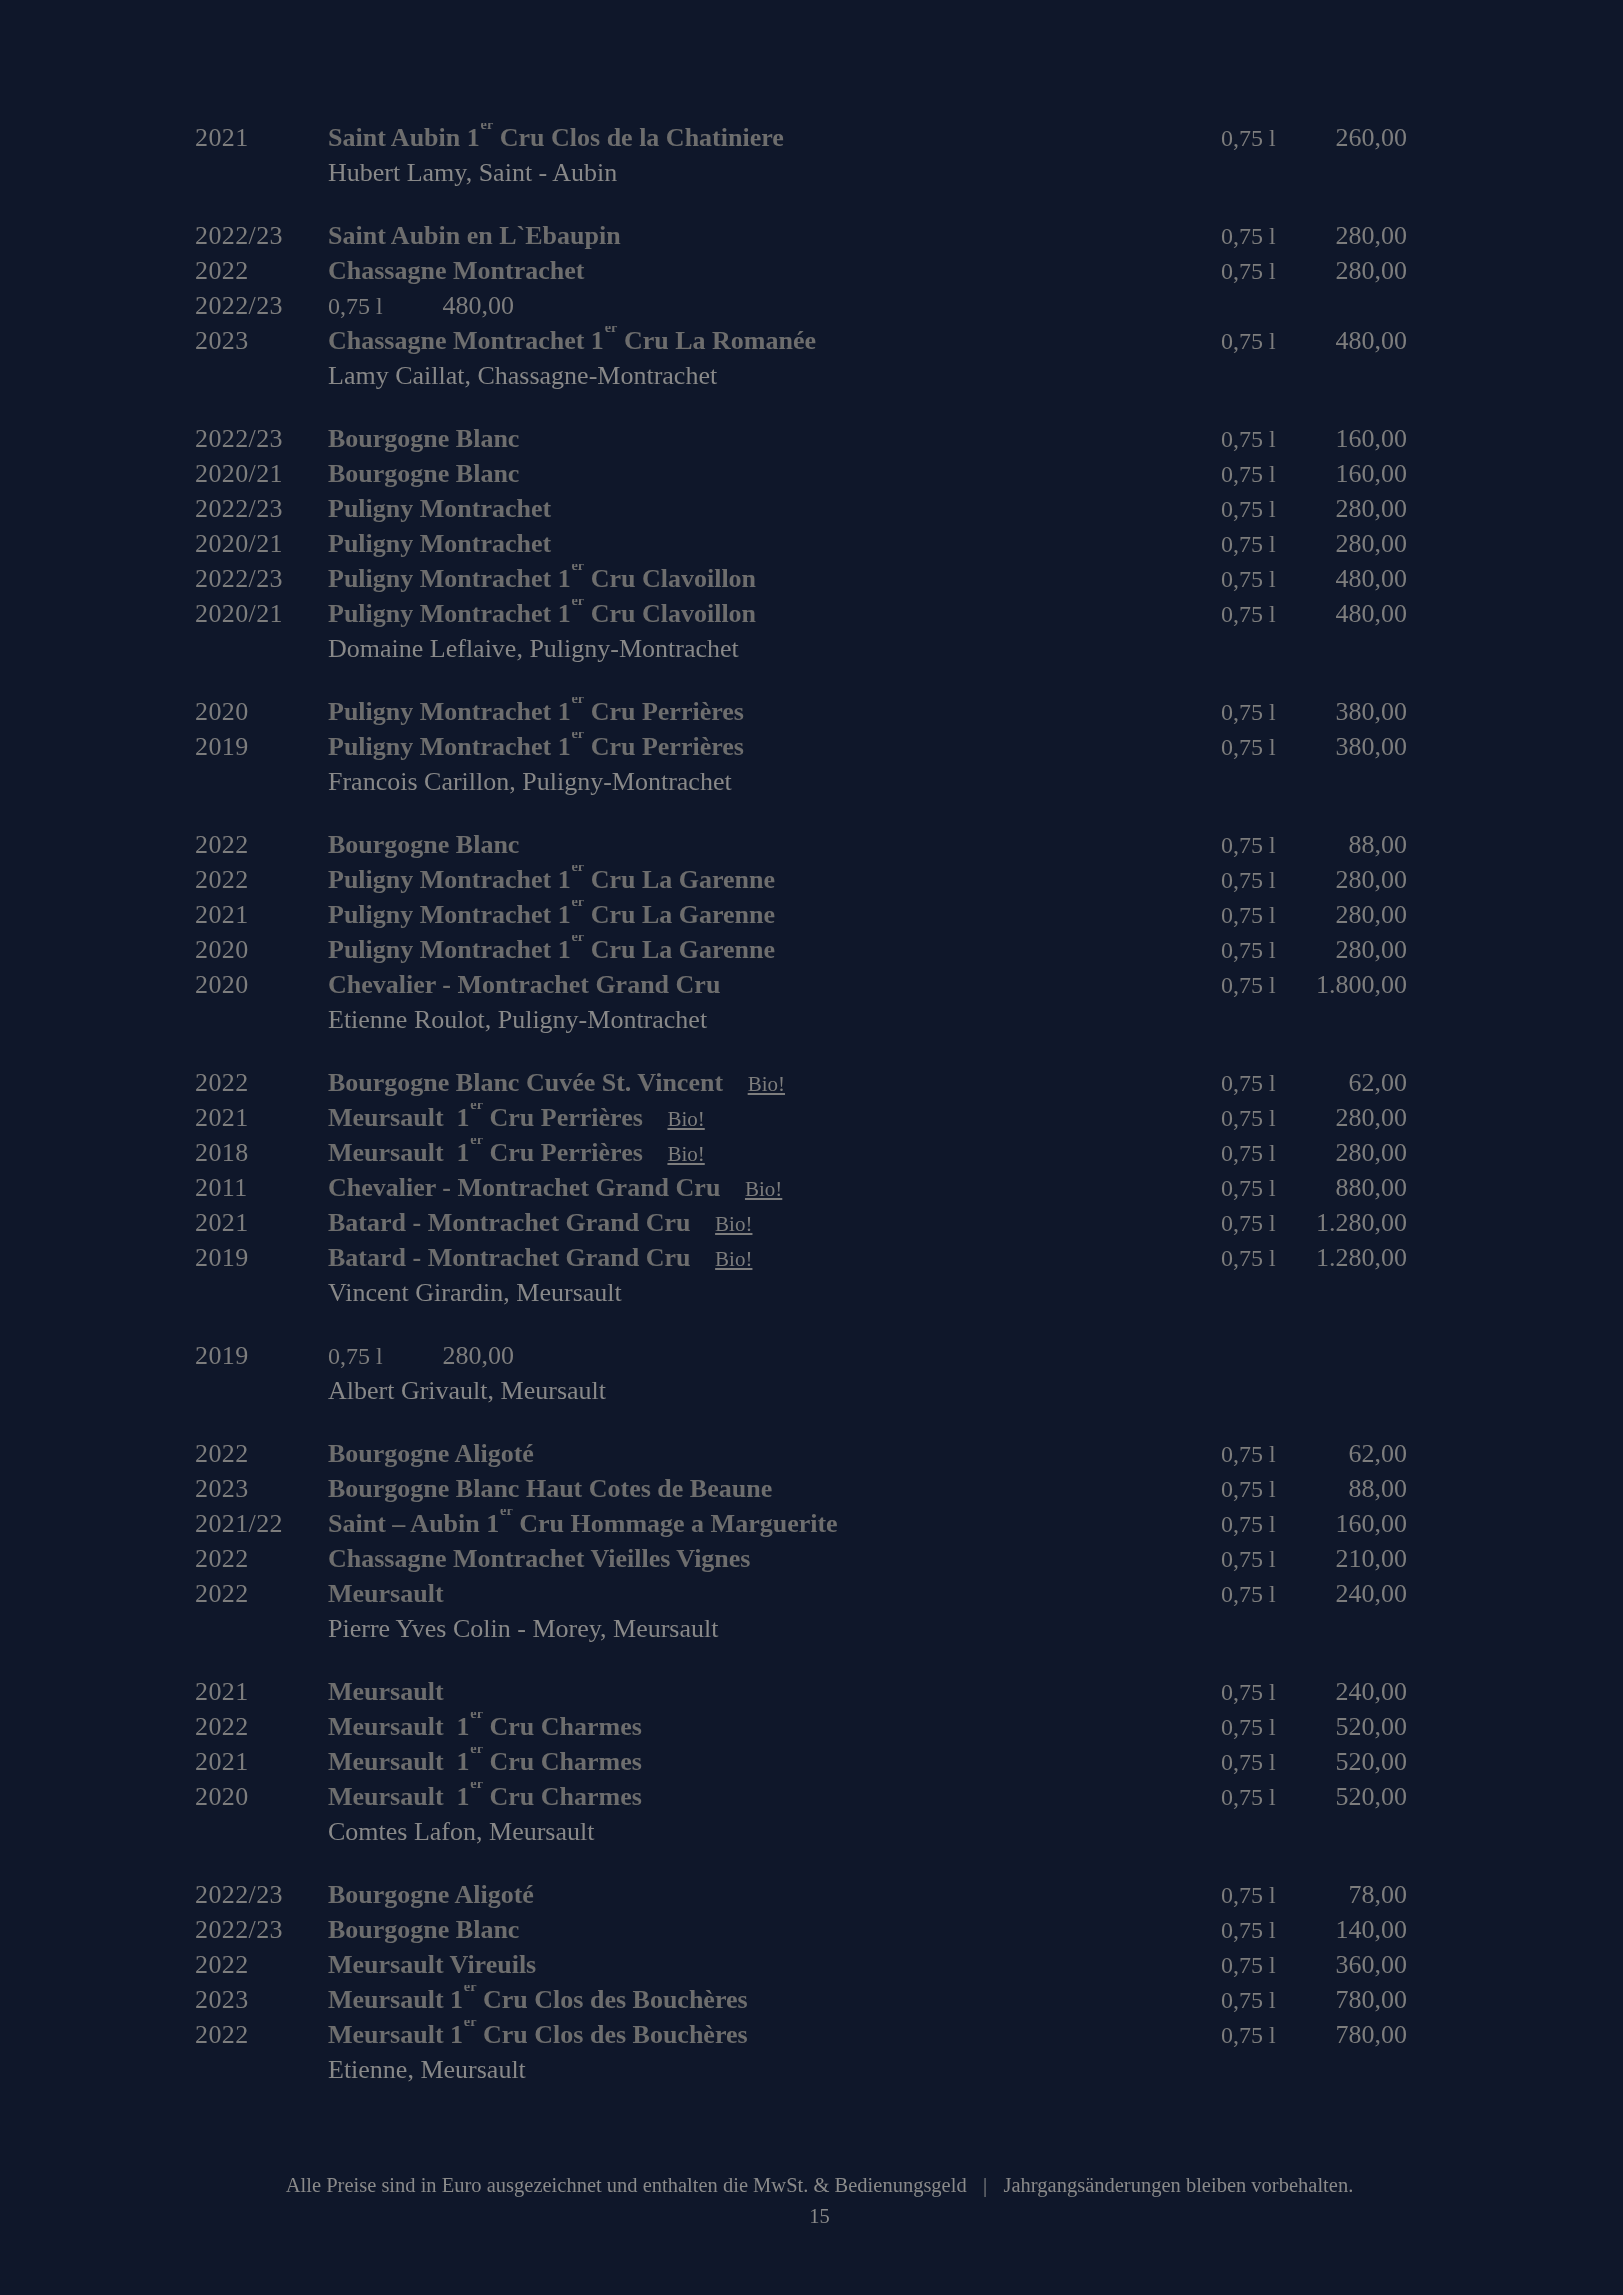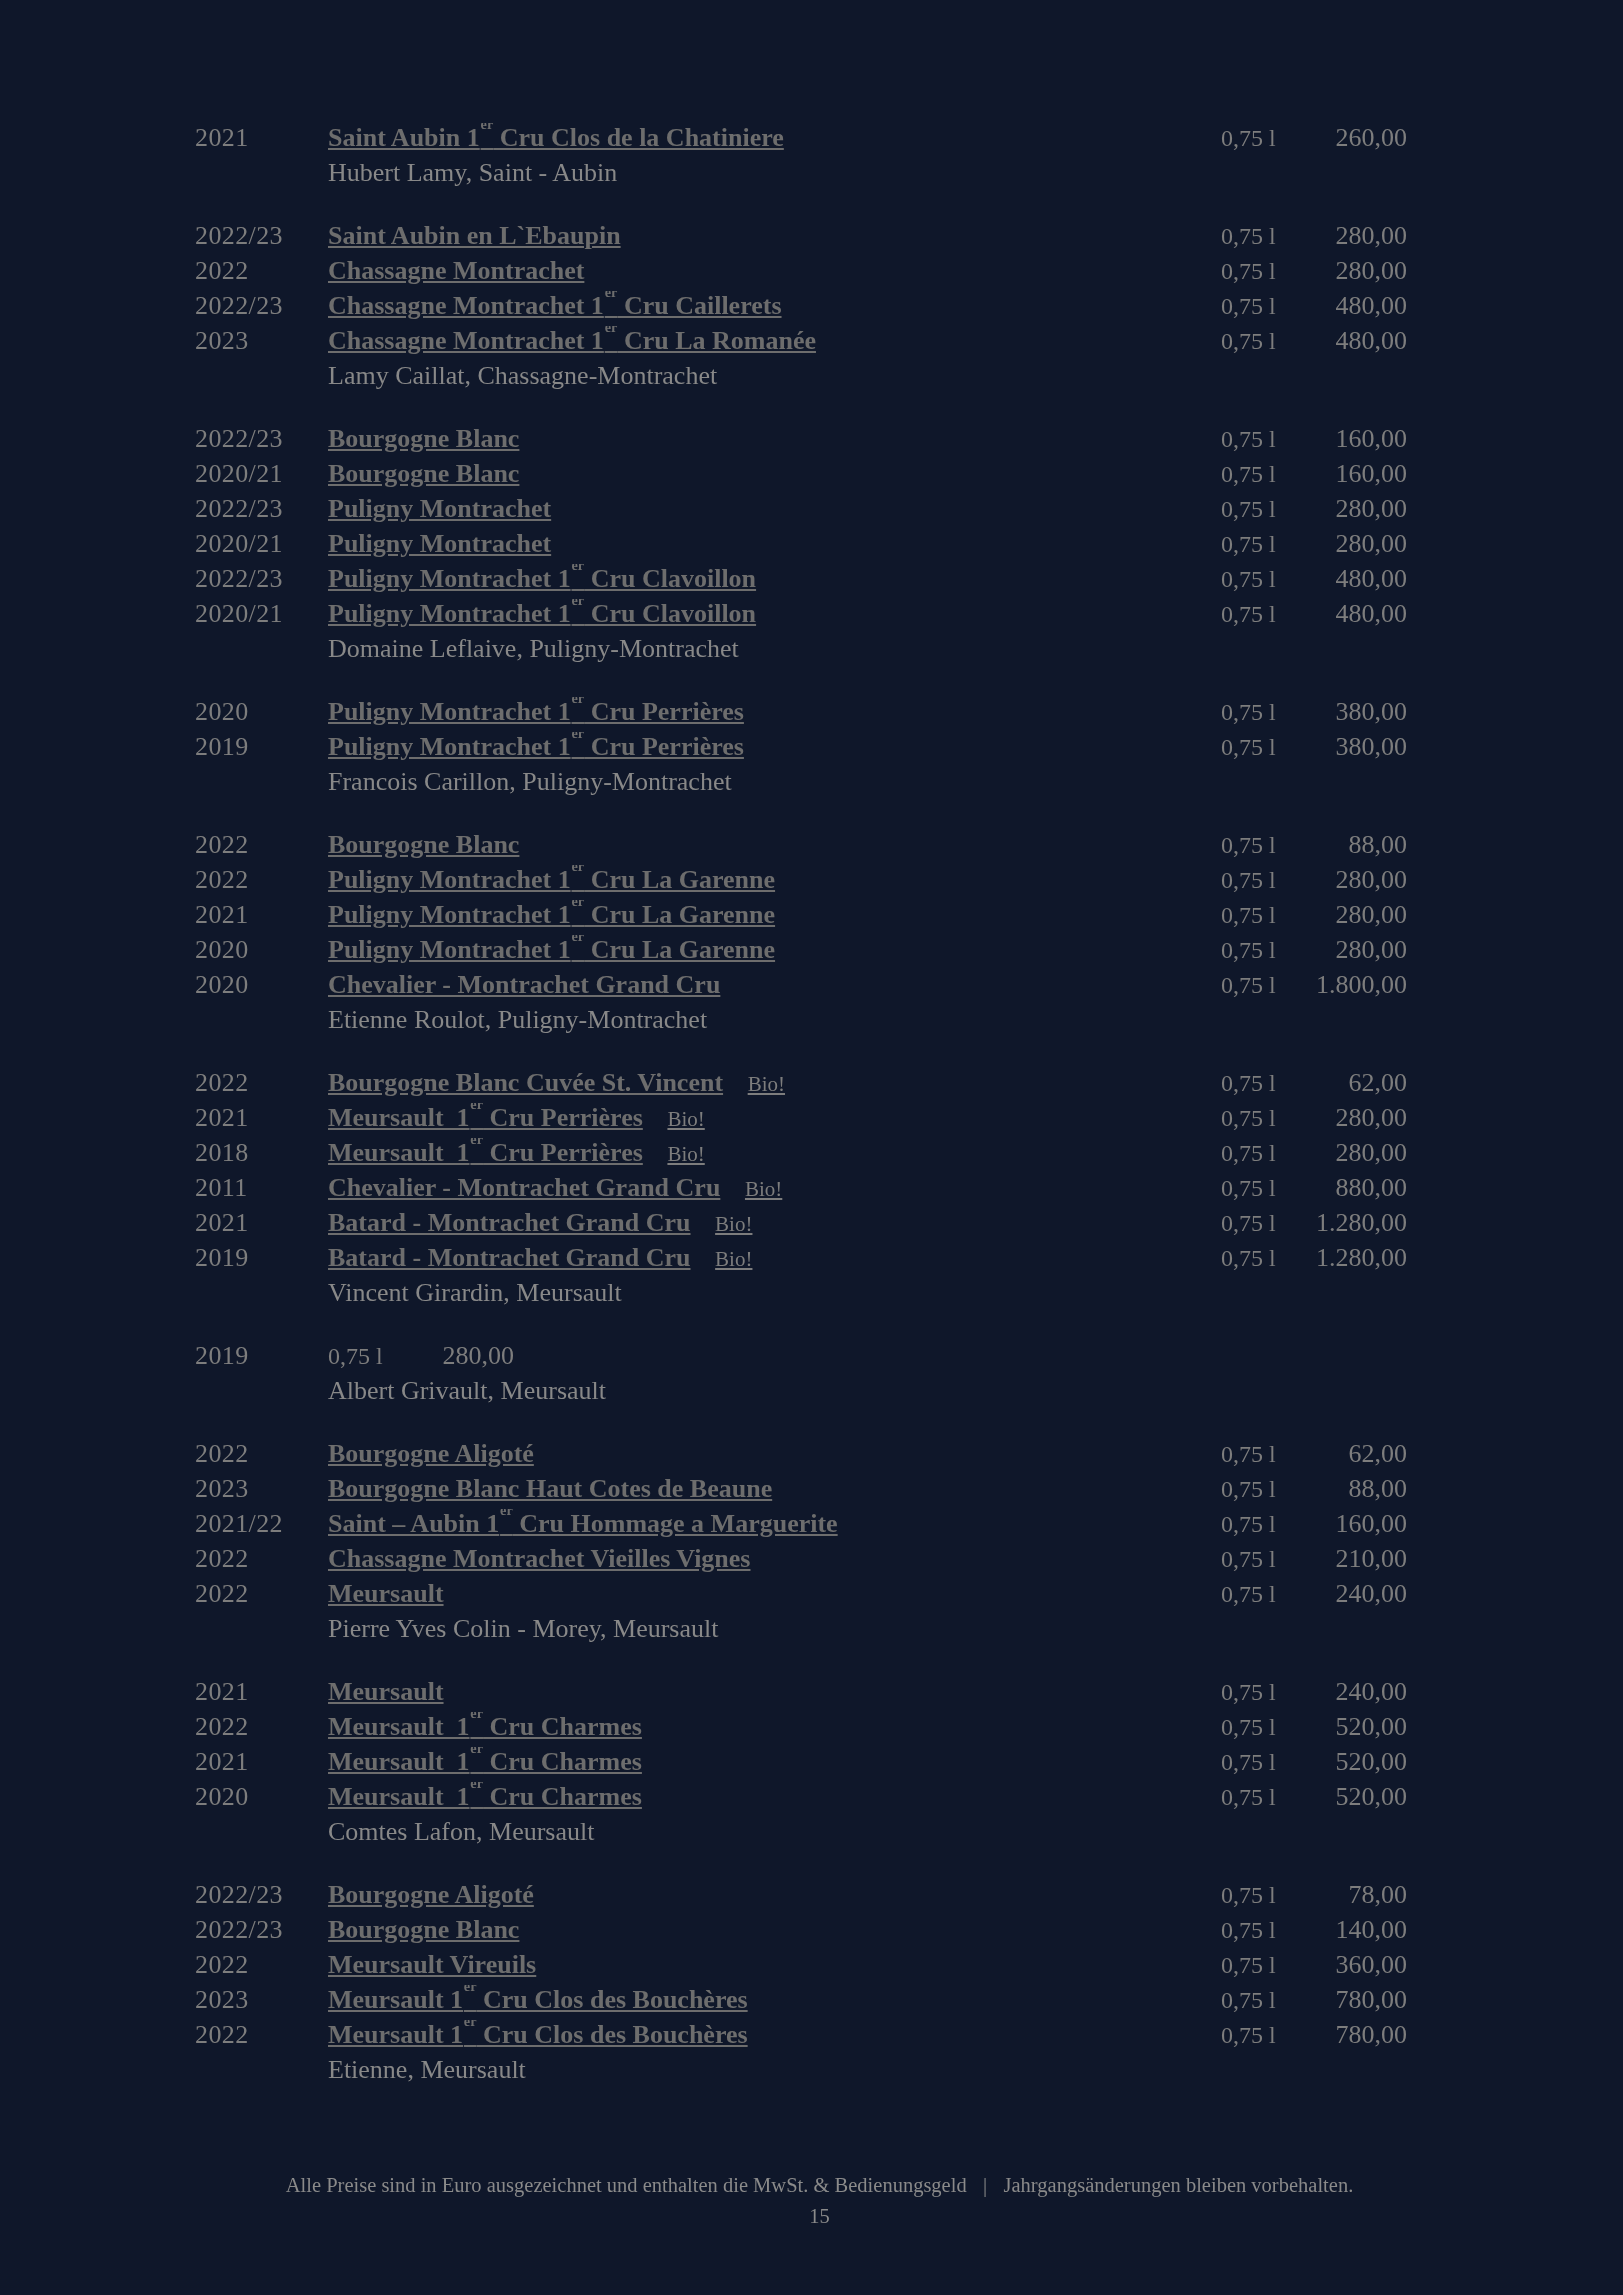--- a/index.html
+++ b/index.html
@@ -31,21 +31,21 @@
     letter-spacing: 0.4px;
   }
   .wine-name {
     flex: 1 1 auto;
     font-size: 26px;
     font-weight: 700;
     color: #6d6d6d;
     white-space: nowrap;
     overflow: hidden;
   }
-  .name-text { white-space: pre; text-decoration: underline; }
+  .name-text { white-space: pre; }
   .bio {
     font-weight: 400;
     font-size: 21px;
     text-decoration: underline;
     margin-left: 24.6px;
     color: #7d7d7d;
   }
   .volume {
     flex: 0 0 79px;
     font-size: 24px;
@@ -117,21 +117,20 @@
 
   <div class="wine-row">
     <span class="vintage">2022</span>
     <span class="wine-name"><span class="name-text">Chassagne Montrachet</span></span>
     <span class="volume">0,75 l</span>
     <span class="price">280,00</span>
   </div>
 
   <div class="wine-row">
     <span class="vintage">2022/23</span>
-    <span class="wine-name"><span class="name-text">Chassagne Montrachet 1<sup>er</sup> Cru Caillerets</span></span>
     <span class="volume">0,75 l</span>
     <span class="price">480,00</span>
   </div>
 
   <div class="wine-row">
     <span class="vintage">2023</span>
     <span class="wine-name"><span class="name-text">Chassagne Montrachet 1<sup>er</sup> Cru La Romanée</span></span>
     <span class="volume">0,75 l</span>
     <span class="price">480,00</span>
   </div>

